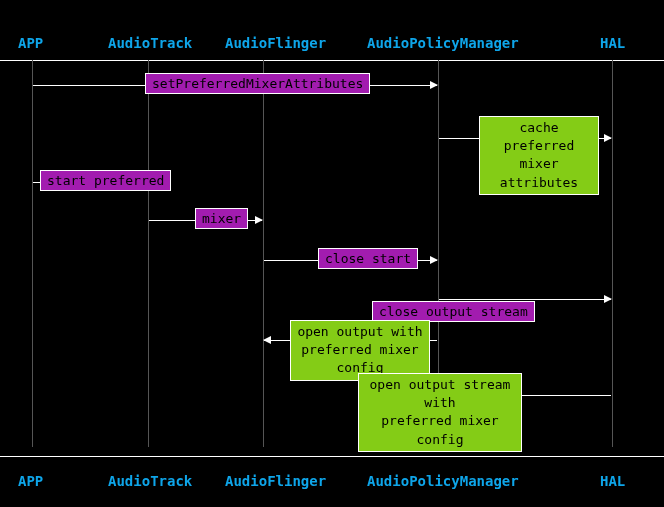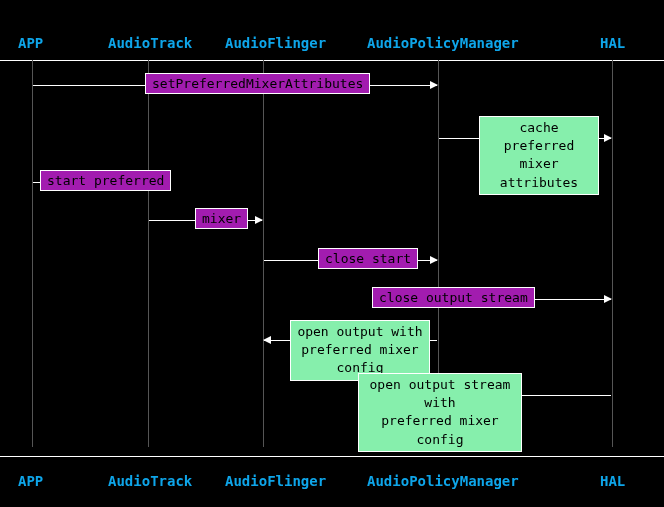--- a/index.html
+++ b/index.html
@@ -17,21 +17,21 @@
     .label-box {
       position: absolute;
       background: #a21caf;
       border: 1px solid #fff;
       padding: 2px 6px;
       white-space: nowrap;
     }
 
     .label-box-multi {
       position: absolute;
-      background: #86efac;
+      background: #84cc16;
       border: 1px solid #fff;
       padding: 2px 6px;
       text-align: center;
       line-height: 1.4;
     }
 
     .col-header {
       position: absolute;
       color: #0ea5e9;
       font-weight: bold;
@@ -129,21 +129,21 @@
 <div class="arrow" style="left:149px; top:220px; width:113px;"></div>
 
 <div class="label-box" style="left:195px; top:208px;">mixer</div>
 
 <div class="arrow" style="left:264px; top:260px; width:173px;"></div>
 
 <div class="label-box" style="left:318px; top:248px;">close start</div>
 
 <div class="arrow" style="left:439px; top:299px; width:172px;"></div>
 
-<div class="label-box" style="left:372px; top:287px;">close output stream</div>
+<div class="label-box" style="left:372px; top:301px;">close output stream</div>
 
 <div class="arrow arrow-left" style="left:264px; top:340px; width:173px;"></div>
 
 <div class="label-box-multi" style="left:290px; top:320px; width:140px;">
   <span>open output with</span><br>
   <span>preferred mixer config</span>
 </div>
 
 <div class="arrow arrow-left" style="left:439px; top:395px; width:172px;"></div>
 

